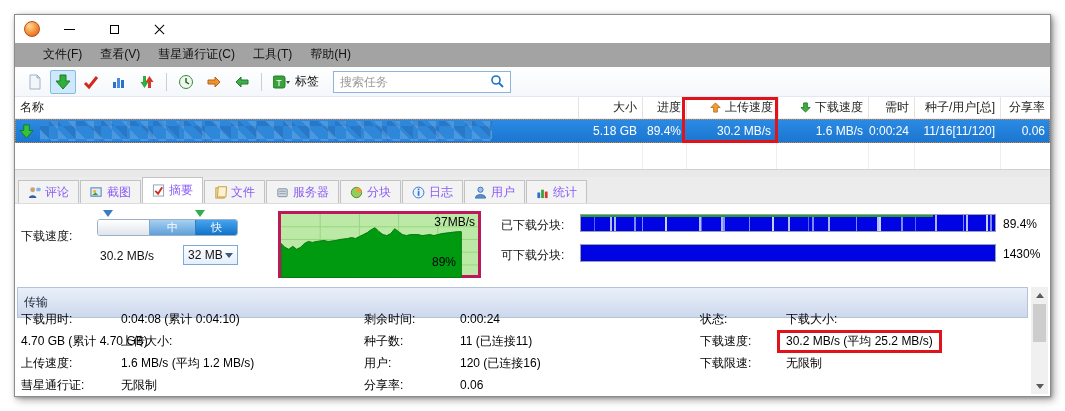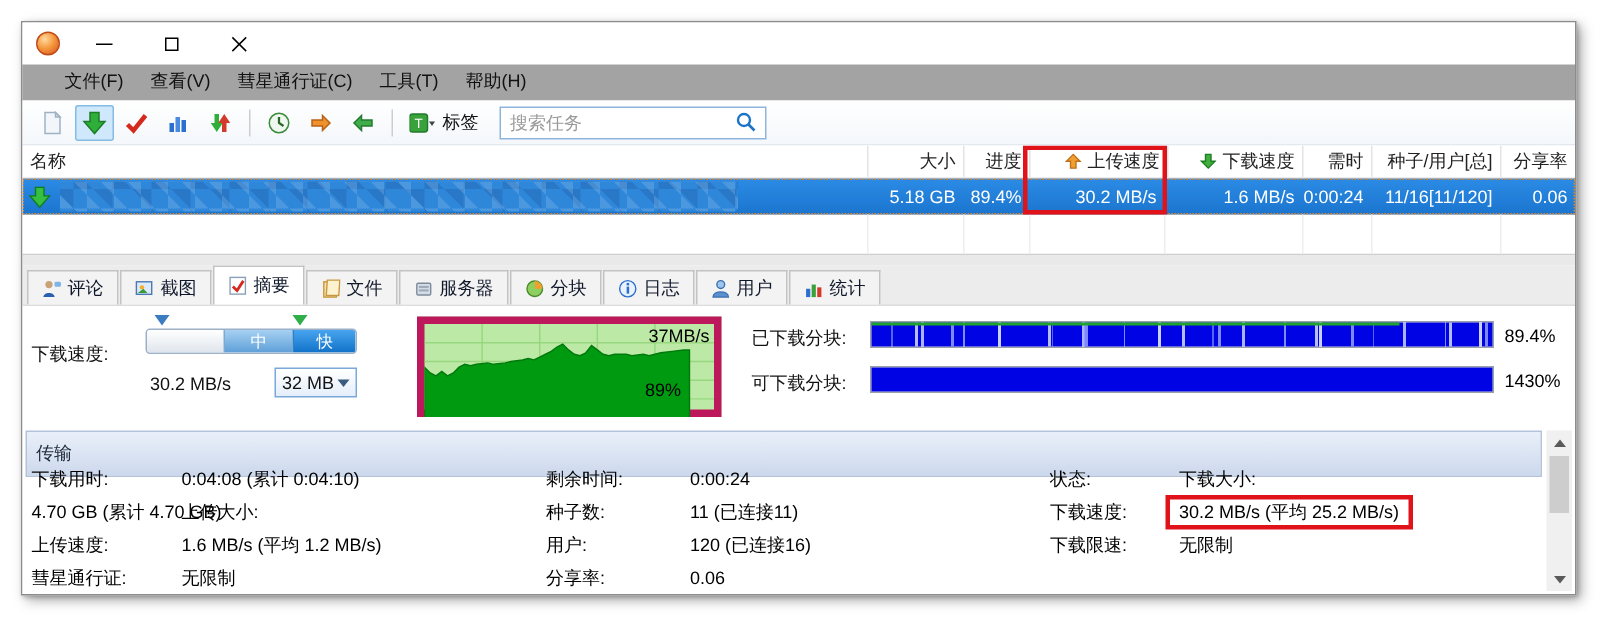--- a/index.html
+++ b/index.html
@@ -58,37 +58,37 @@
     background-image:
       linear-gradient(45deg, rgba(255,255,255,.14) 25%, transparent 25%, transparent 75%, rgba(255,255,255,.14) 75%),
       linear-gradient(45deg, rgba(8,30,90,.14) 25%, transparent 25%, transparent 75%, rgba(8,30,90,.14) 75%);
     background-size:18px 18px, 26px 26px; background-position:0 0, 9px 5px; }
   .emptyrows { position:absolute; left:0; right:0; top:46px; bottom:0; display:flex; }
   .emptyrows .ecell { border-left:1px solid #ededf2; height:100%; }
   .redbox-col { position:absolute; top:0px; right:272px; width:96px; height:46px; border:3px solid #e0131b; z-index:5; pointer-events:none; }
   
   .splitter { flex:0 0 8px; background:#e9e9e9; border-top:1px solid #d0d0d0; }
   .tabbar { flex:0 0 26px; background:#ececec; display:flex; align-items:flex-end; padding-left:3px; border-bottom:1px solid #dcdcdc; }
-  .tab { height:23px; display:flex; align-items:center; gap:4px; padding:0 9px; border:1px solid #c3c3c3; border-bottom:0; background:#f3f3f3; margin-right:1px; font-size:12px; color:#0f172a; }
+  .tab { height:23px; display:flex; align-items:center; gap:4px; padding:0 9px; border:1px solid #c3c3c3; border-bottom:0; background:#f3f3f3; margin-right:1px; font-size:12px; color:#8b5cf6; }
   .tab.active { background:#fff; height:26px; position:relative; z-index:2; }
   
   .summary { flex:1; background:#fff; position:relative; overflow:hidden; }
   .s-label { position:absolute; font-size:12px; color:#111; white-space:nowrap; }
   
   .slider { position:absolute; left:82px; top:15px; width:141px; height:17px; display:flex; border-radius:3px; overflow:hidden; border:1px solid #9cb0c8; }
   .sl-empty { width:51px; background:linear-gradient(#ffffff,#dfe5ec); }
   .sl-mid { width:46px; background:linear-gradient(#a6d1f2,#5f9fd8); color:#fff; display:flex; align-items:center; justify-content:center; font-size:11px; border-left:1px solid #7fa9cf; }
   .sl-fast { flex:1; background:linear-gradient(#47a4ef,#1172c8); color:#fff; display:flex; align-items:center; justify-content:center; font-size:11px; border-left:1px solid #2f7fc4; }
   .tri { position:absolute; top:6px; width:0; height:0; border-left:5px solid transparent; border-right:5px solid transparent; }
   .tri-blue { left:88px; border-top:7px solid #3b7dc0; }
   .tri-green { left:180px; border-top:7px solid #2fae4a; }
   .dropdown { position:absolute; left:168px; top:41px; width:55px; height:20px; border:1px solid #7aa8d8; background:linear-gradient(#ffffff,#e4eefb); display:flex; align-items:center; justify-content:space-between; padding:0 4px; font-size:12px; }
   .dd-arrow { width:0; height:0; border-left:4px solid transparent; border-right:4px solid transparent; border-top:5px solid #3b5a80; }
   
-  .graph { position:absolute; left:263px; top:7px; width:203px; height:67px; background:#bce9a6; border:5px solid #be185d; }
+  .graph { position:absolute; left:263px; top:7px; width:203px; height:67px; background:#bce9a6; border:3px solid #be185d; }
   .graph svg { position:absolute; inset:0; }
   .g-max { position:absolute; right:3px; top:1px; font-size:12px; color:#000; }
   .g-pct { position:absolute; right:22px; bottom:6px; font-size:12px; color:#000; }
   
   .bar-wrap { position:absolute; left:565px; width:416px; height:18px; border:1px solid #9aa0a8; background:#fff; }
   .bar-done { top:10px; }
   .bar-avail { top:40px; }
   .stripes { position:absolute; inset:0;
     background:
       repeating-linear-gradient(90deg, transparent 0 29px, rgba(190,198,255,.95) 29px 31px, transparent 31px 53px, rgba(140,150,255,.9) 53px 55px, transparent 55px 89px),

